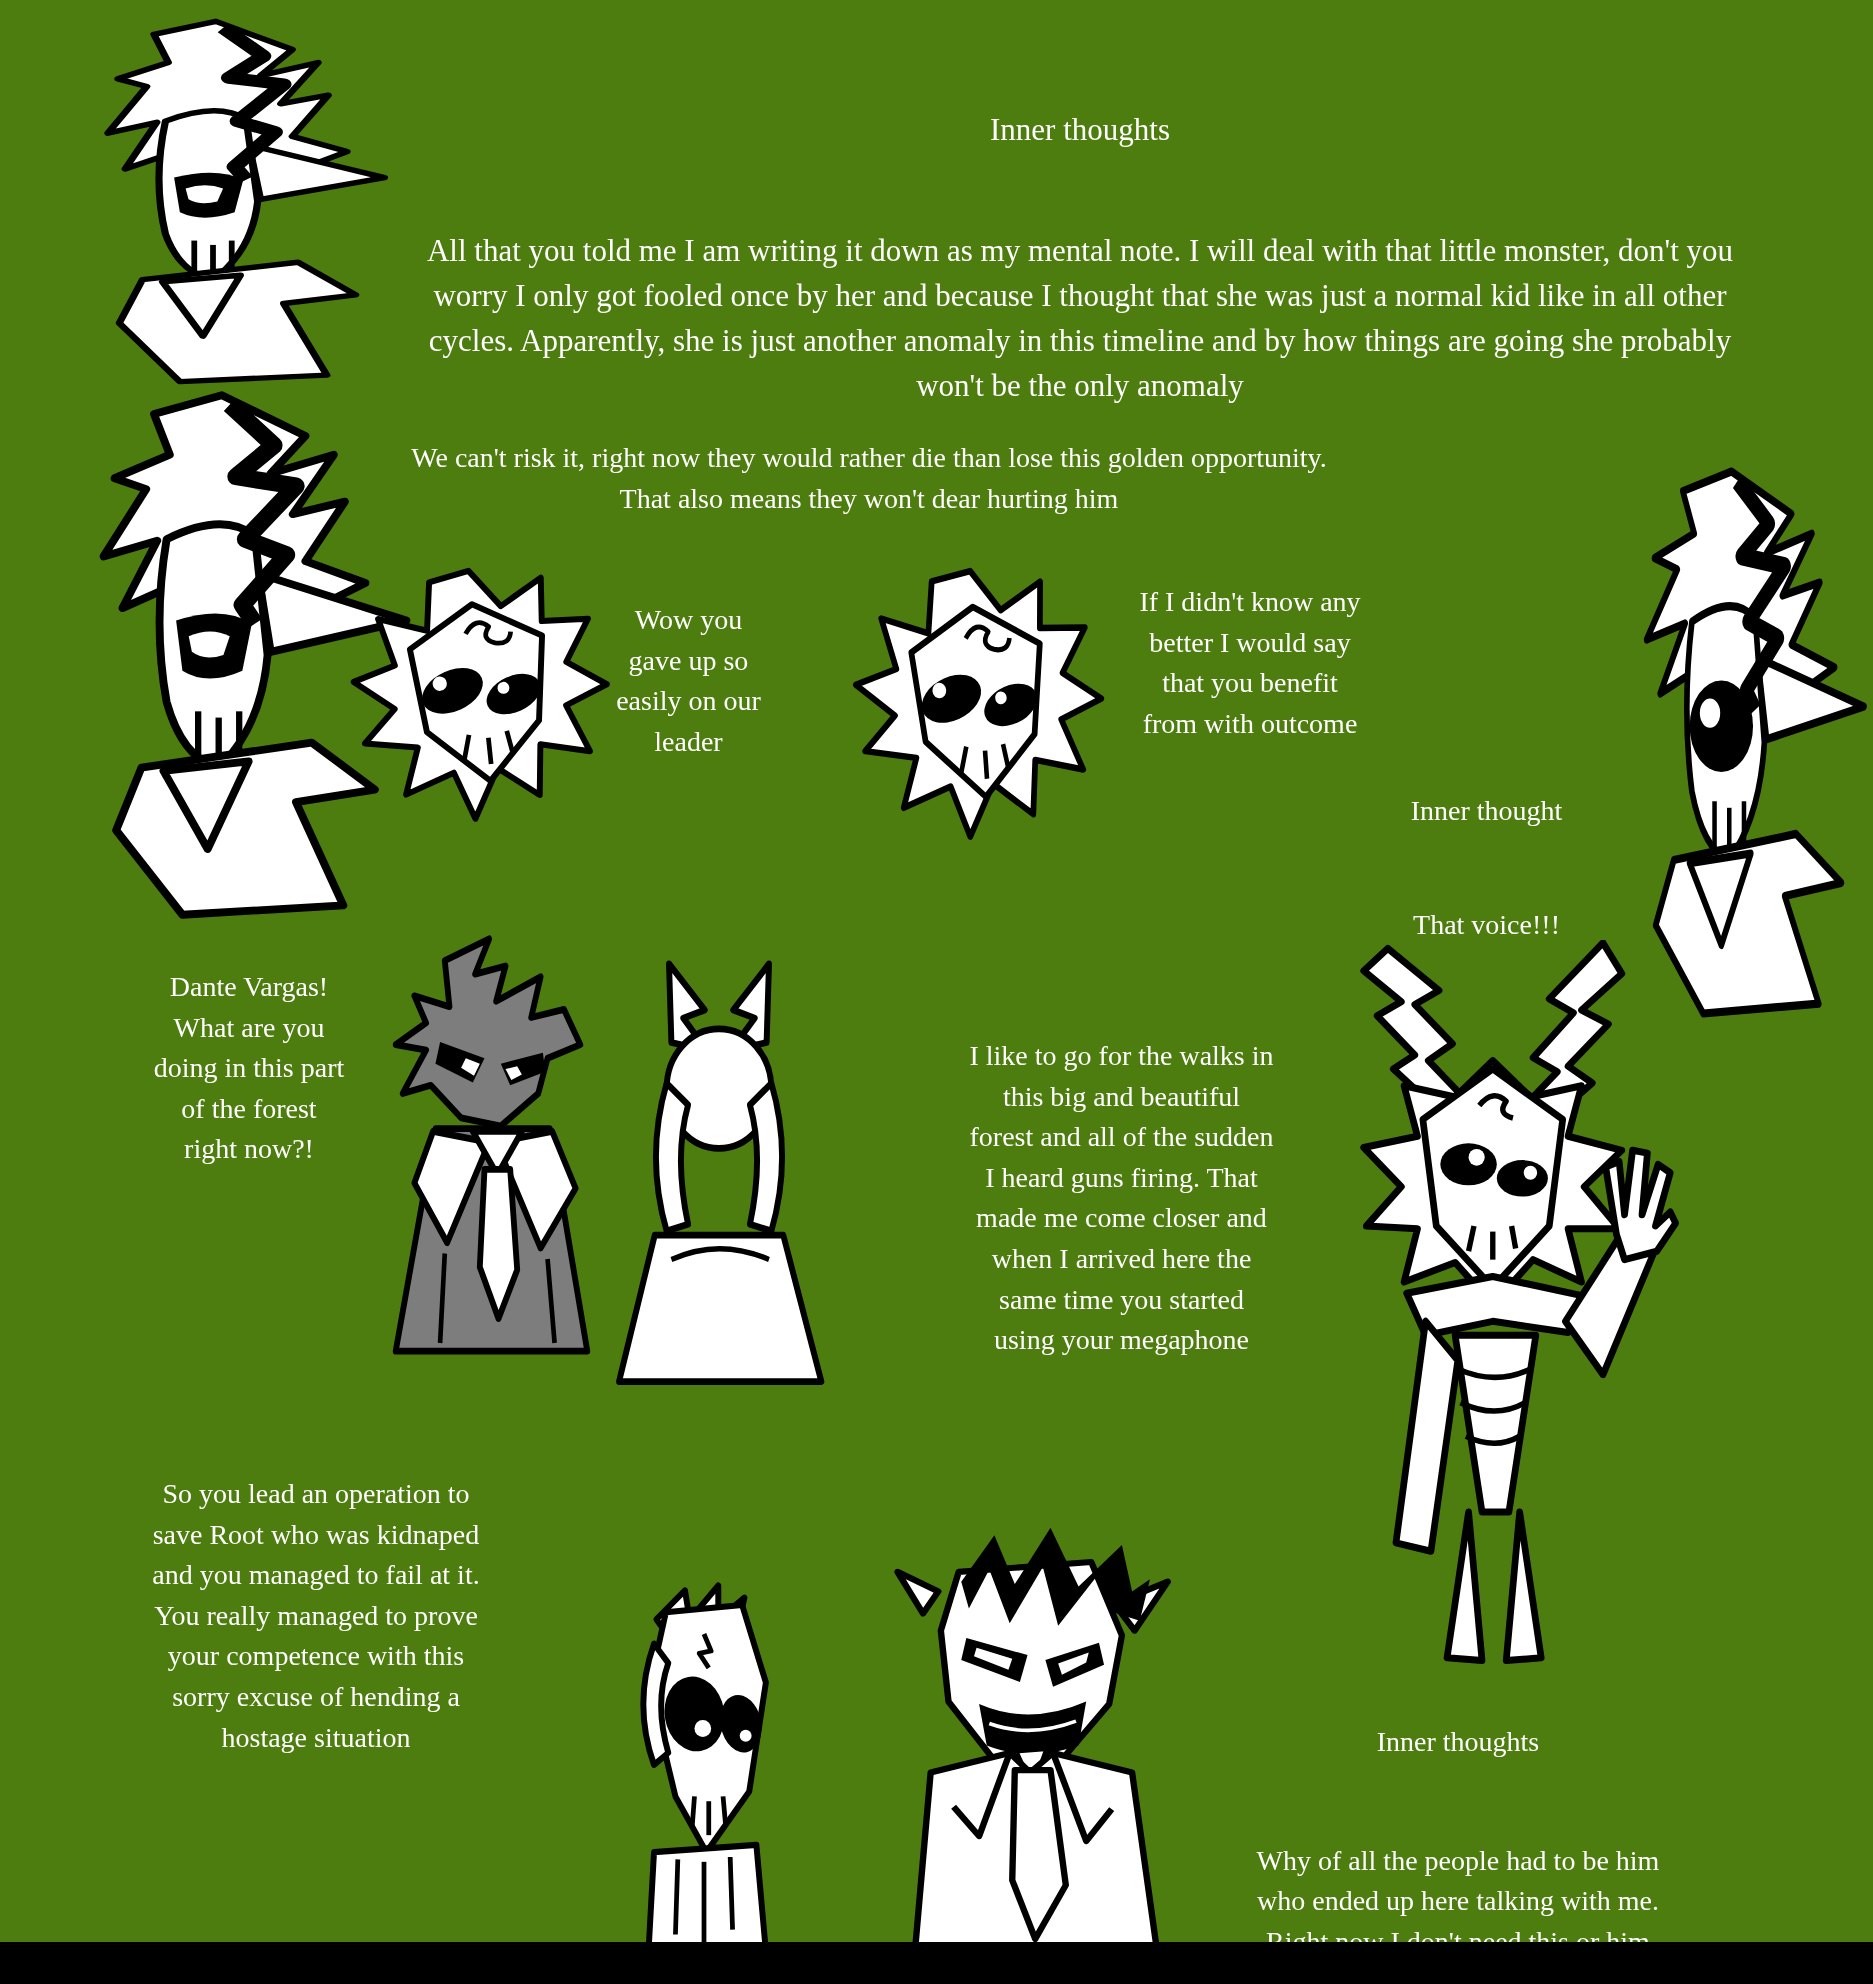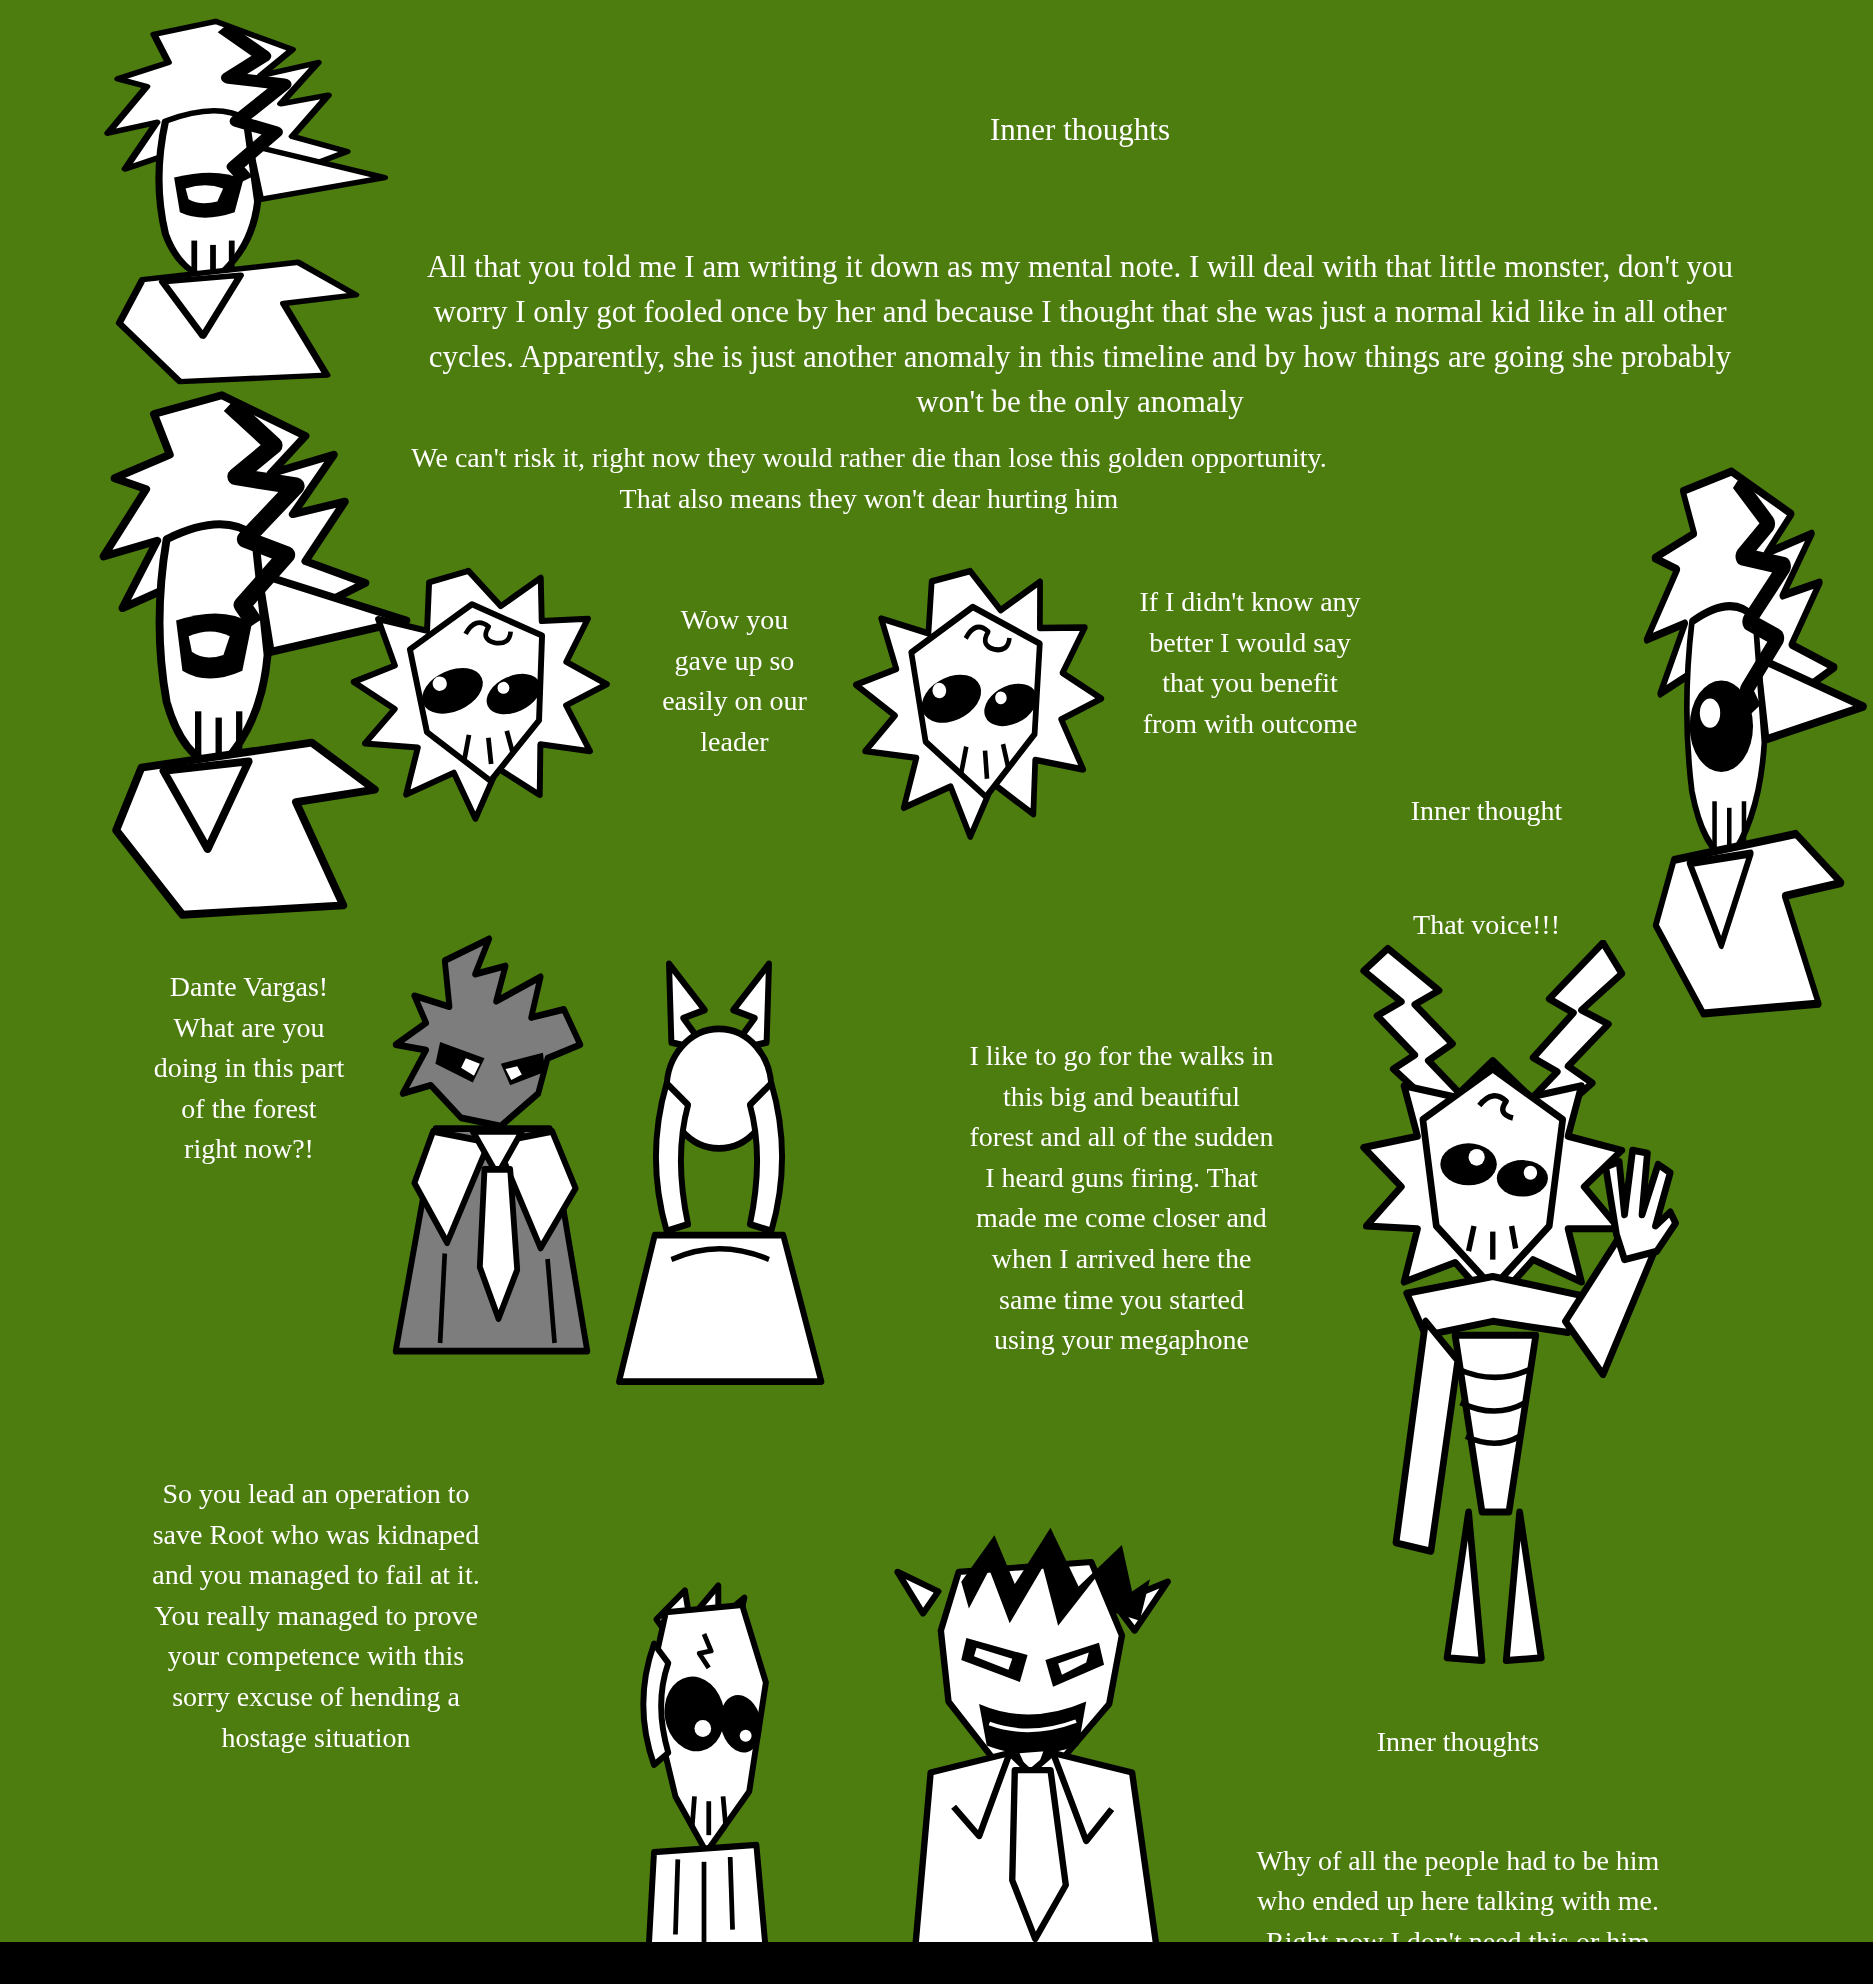--- a/index.html
+++ b/index.html
@@ -6,23 +6,23 @@
   #comic-page{
     position:relative;width:1873px;height:1942px;background:#4d7c0f;overflow:hidden;
     font-family:"Liberation Serif","DejaVu Serif",serif;color:#fff;
   }
   .speech{
     position:absolute;white-space:pre-line;text-align:center;
     font-size:28px;line-height:1.45;color:#fff;
   }
   .speech .label{display:block;}
   .tb-top{left:302px;top:63px;width:1556px;font-size:31px;}
-  .tb-top .body{margin-top:47px;}
+  .tb-top .body{margin-top:31px;}
   .tb-cant{left:227px;top:438px;width:1284px;}
-  .tb-wow{left:606px;top:600px;width:257px;}
+  .tb-wow{left:560px;top:600px;width:257px;}
   .tb-benefit{left:1080px;top:582px;width:340px;}
   .tb-inner-right{left:1347px;top:750px;width:279px;}
   .tb-inner-right .body{margin-top:33px;}
   .tb-dante{left:98px;top:967px;width:302px;}
   .tb-walks{left:895px;top:1036px;width:453px;}
   .tb-operation{left:82px;top:1474px;width:468px;}
   .tb-inner-bottom{left:1171px;top:1681px;width:574px;}
   .tb-inner-bottom .body{margin-top:38px;}
   .char{position:absolute;}
   .char svg{display:block;width:100%;height:100%;}

